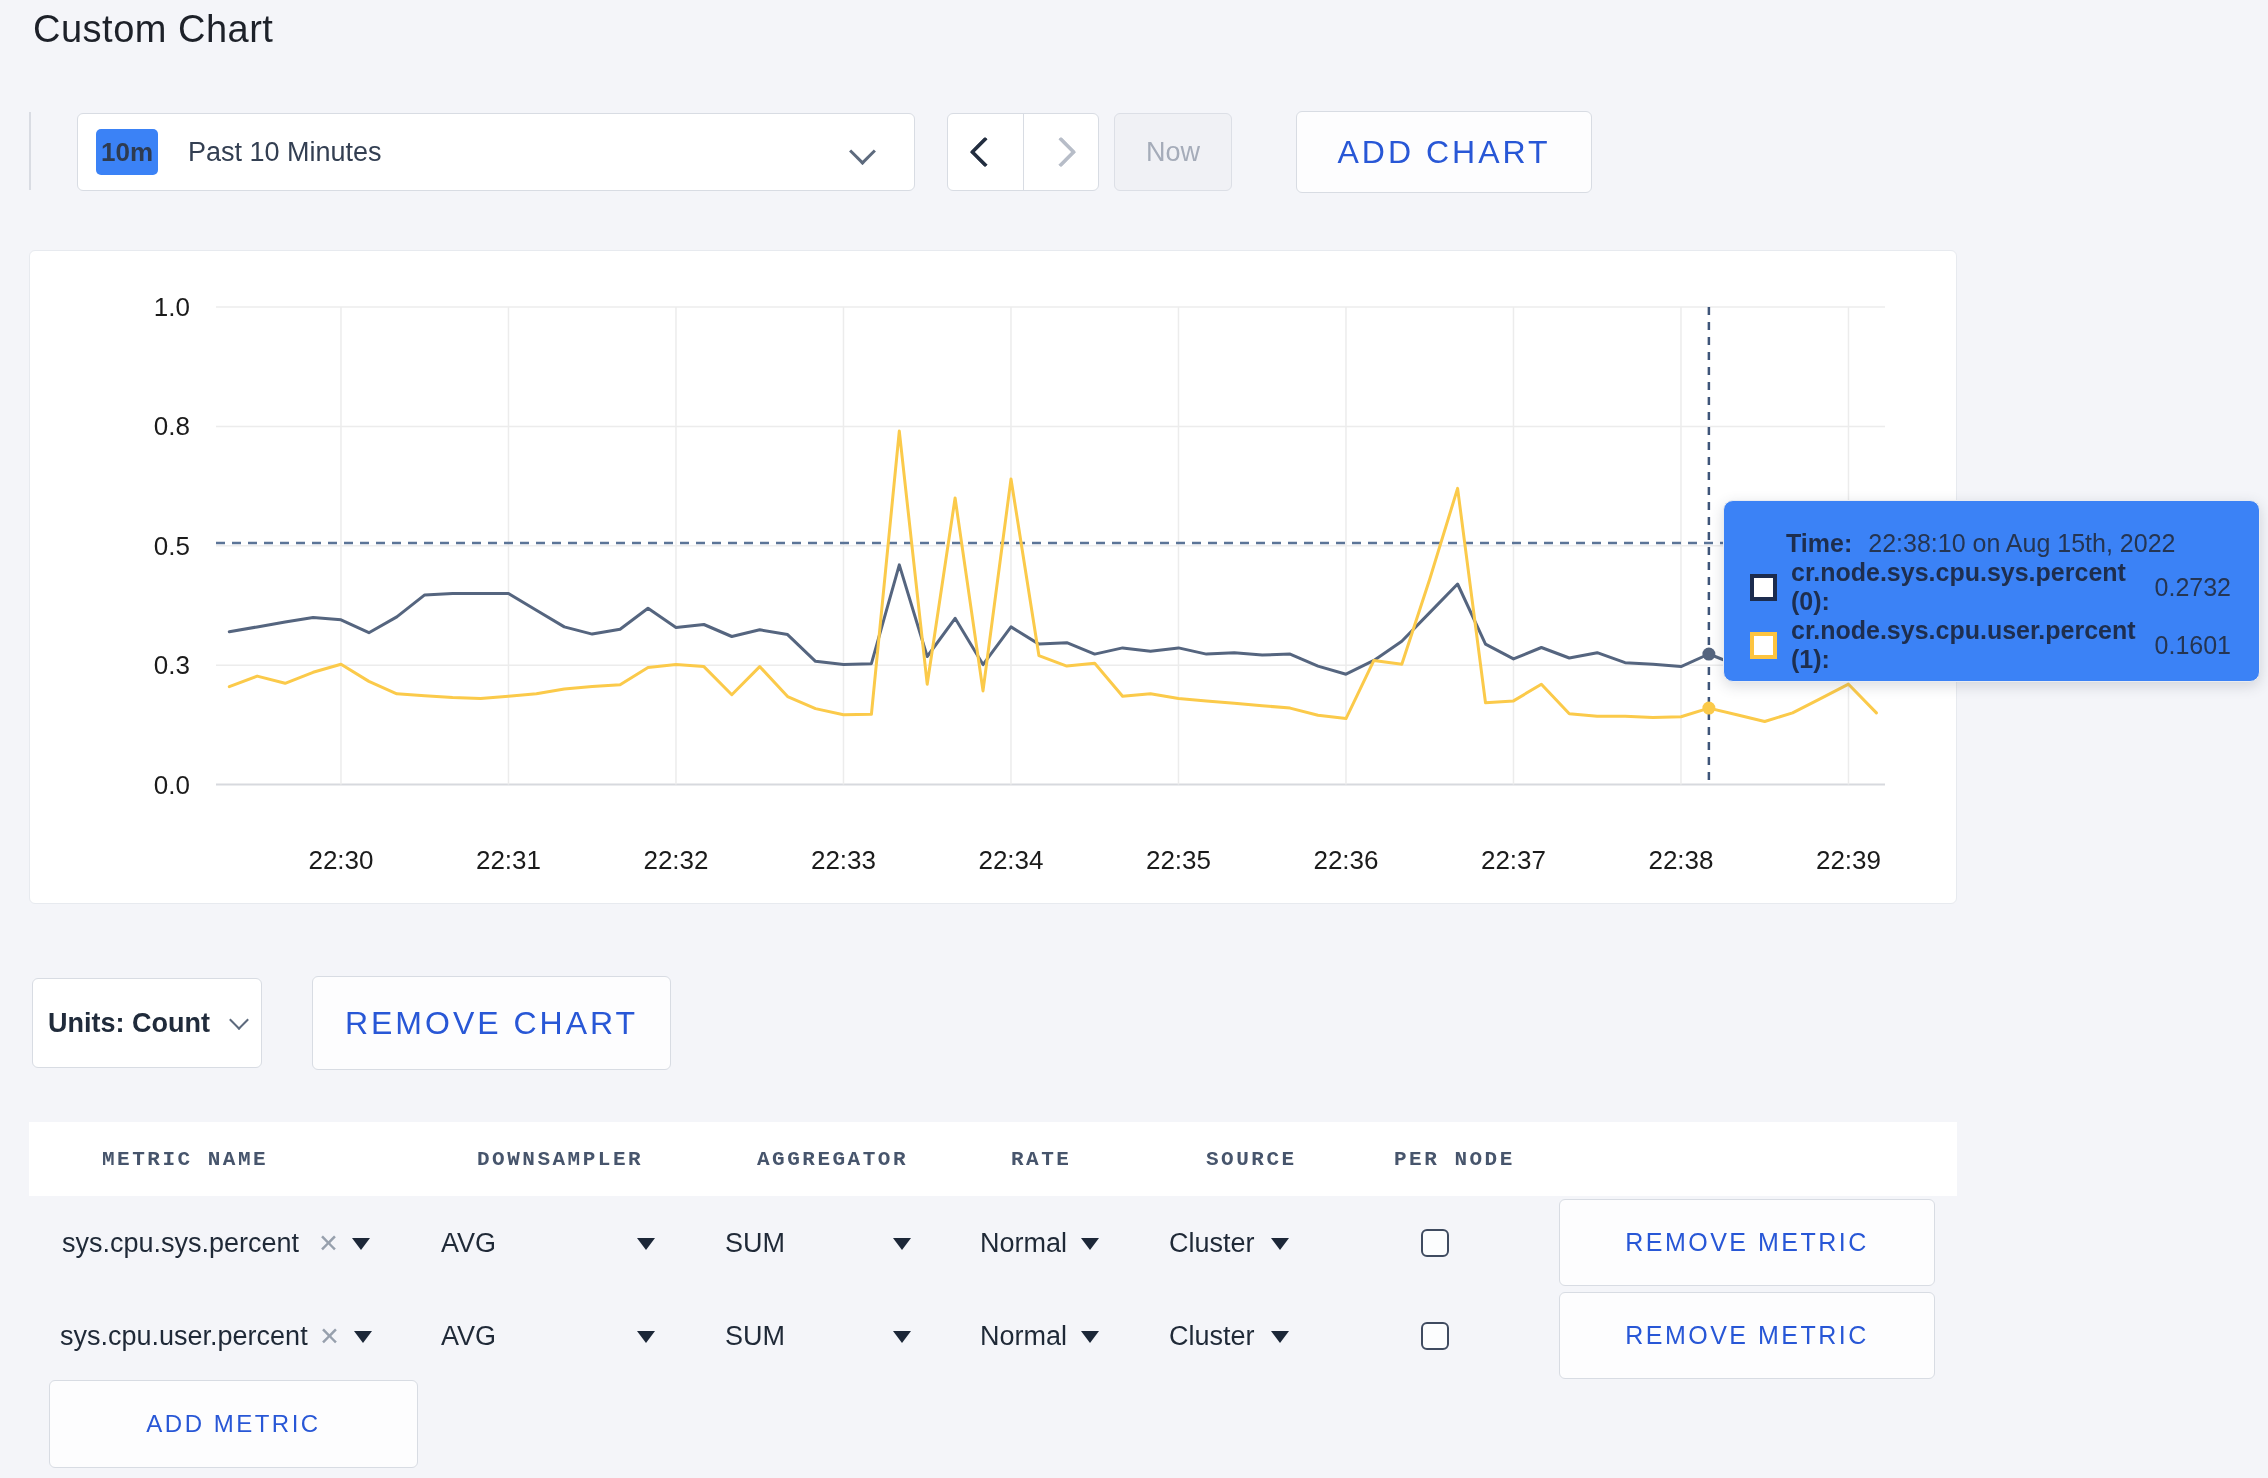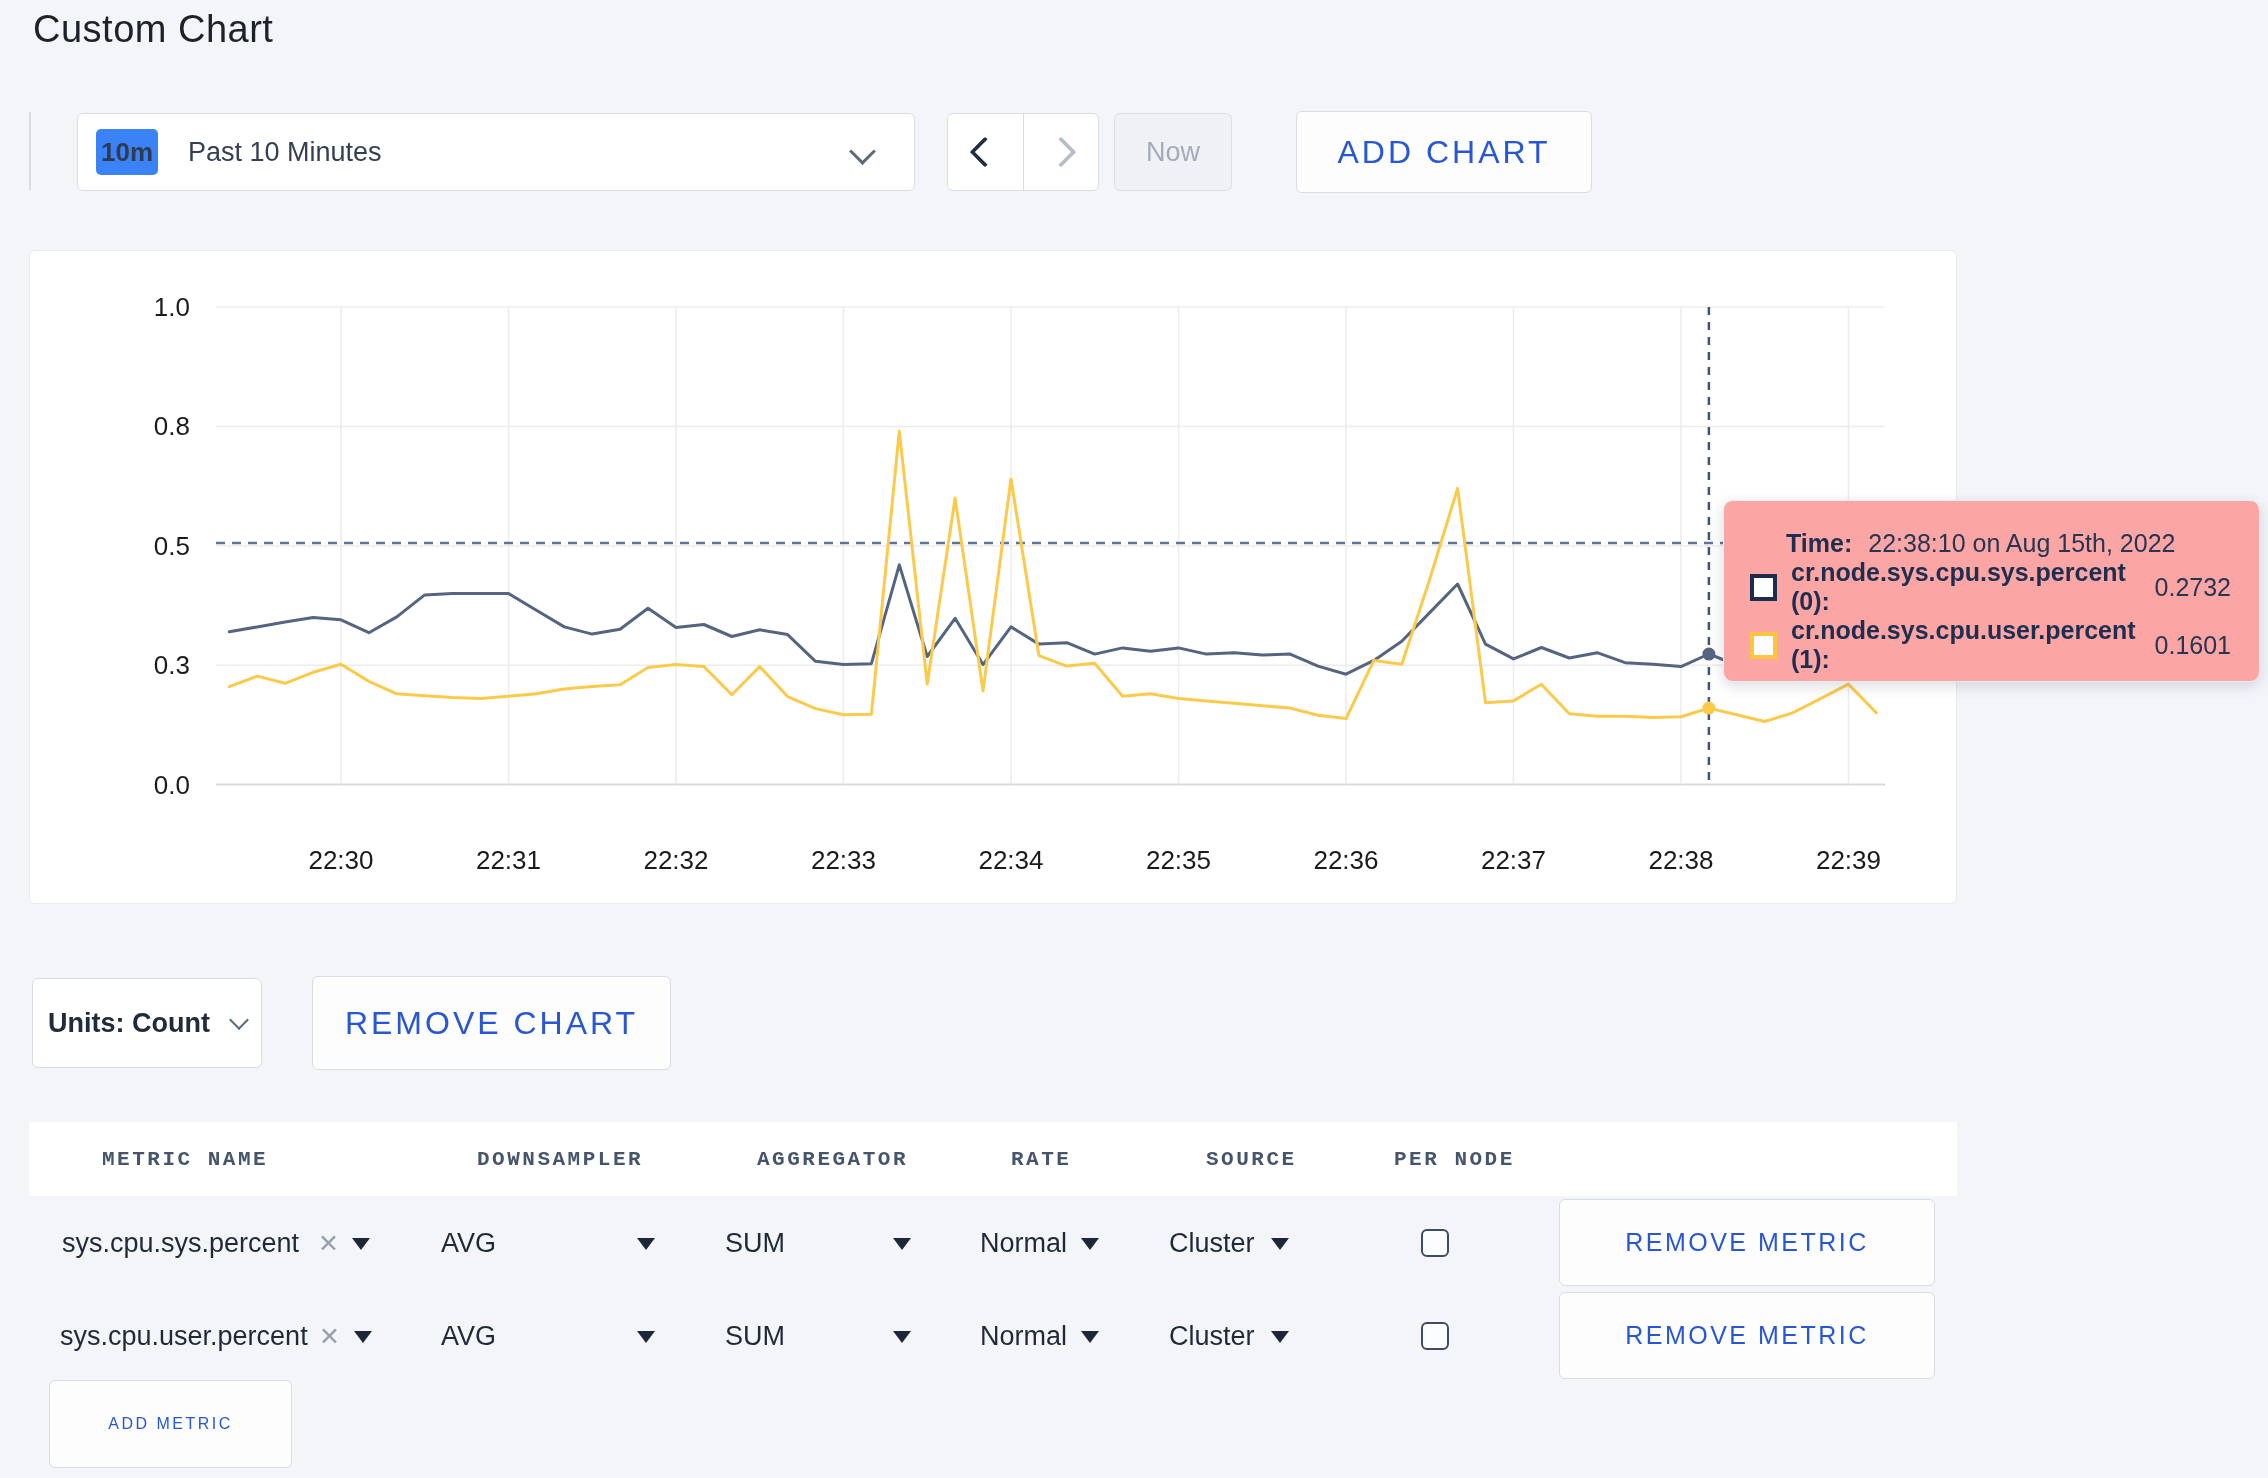--- a/index.html
+++ b/index.html
@@ -45,21 +45,21 @@
 
   
   #chart-card{
     left:29px;top:250px;width:1928px;height:654px;background:#ffffff;
     border:1.5px solid #e7eaef;border-radius:6px;box-sizing:border-box;
   }
   #chart-card svg{position:absolute;left:0;top:0;}
 
   
   #chart-tooltip{
-    left:1723px;top:500px;width:537px;height:182px;background:#fca5a5;
+    left:1723px;top:500px;width:537px;height:182px;background:#3b82f6;
     border:1px solid #e9ecf1;border-radius:10px;
     box-shadow:0 4px 14px rgba(50,60,80,.18);
     box-sizing:border-box;padding:28px 28px 24px 26px;
     display:flex;flex-direction:column;justify-content:space-between;
     font-size:25px;color:#1e2e4e;z-index:5;
   }
   .tt-row{display:flex;align-items:center;}
   .tt-label{font-weight:700;color:#1e2e4e;}
   .tt-value{margin-left:16px;color:#253552;}
   .tt-swatch{width:19px;height:19px;border:4px solid #000;background:#fff;margin-right:14px;flex:0 0 auto;}
@@ -78,21 +78,21 @@
   }
   .mrow{left:0;width:2268px;height:93px;}
   .cell{position:absolute;top:0;height:93px;display:flex;align-items:center;font-size:27px;color:#1f2937;}
   .caret{width:0;height:0;border-left:9px solid transparent;border-right:9px solid transparent;border-top:12px solid #1c2738;display:inline-block;}
   .close-x{font-size:25px;color:#97a0ad;font-weight:400;}
   .checkbox{
     position:absolute;left:1421px;top:32px;width:28px;height:28px;box-sizing:border-box;
     border:2.5px solid #3f4b60;border-radius:6px;background:#fcfdfe;cursor:pointer;
   }
   .remove-metric-button{position:absolute;left:1559px;top:2px;width:376px;height:87px;font-size:25px;letter-spacing:2.5px;}
-  #add-metric-button{left:49px;top:1380px;width:243px;height:88px;font-size:16px;letter-spacing:2.5px;}
+  #add-metric-button{left:49px;top:1380px;width:369px;height:88px;font-size:24px;letter-spacing:2.5px;}
 </style>
 </head>
 <body>
 
 <div class="abs" id="page-title">Custom Chart</div>
 
 <div class="abs" id="toolbar-divider"></div>
 
 <div class="abs btn" id="time-dropdown">
   <span id="time-badge">10m</span>

